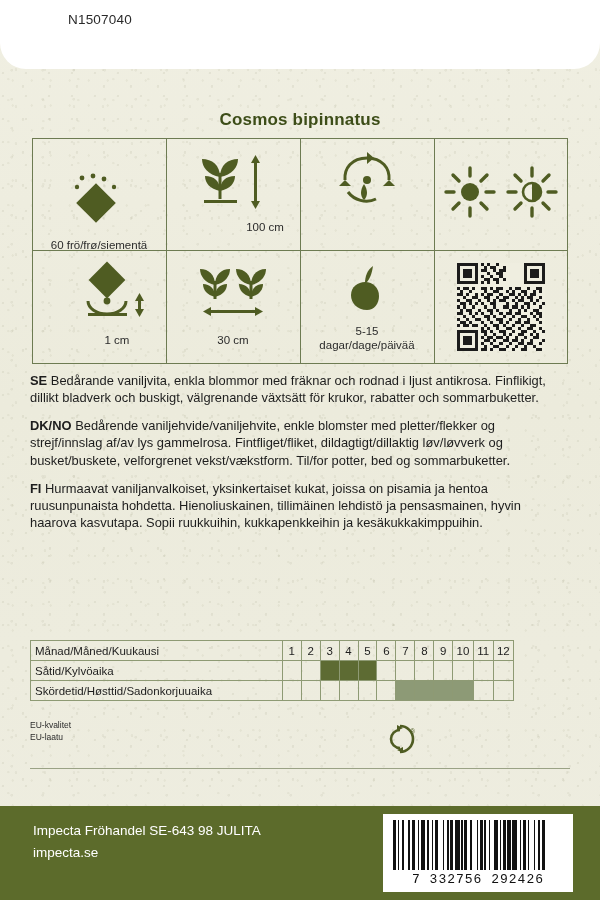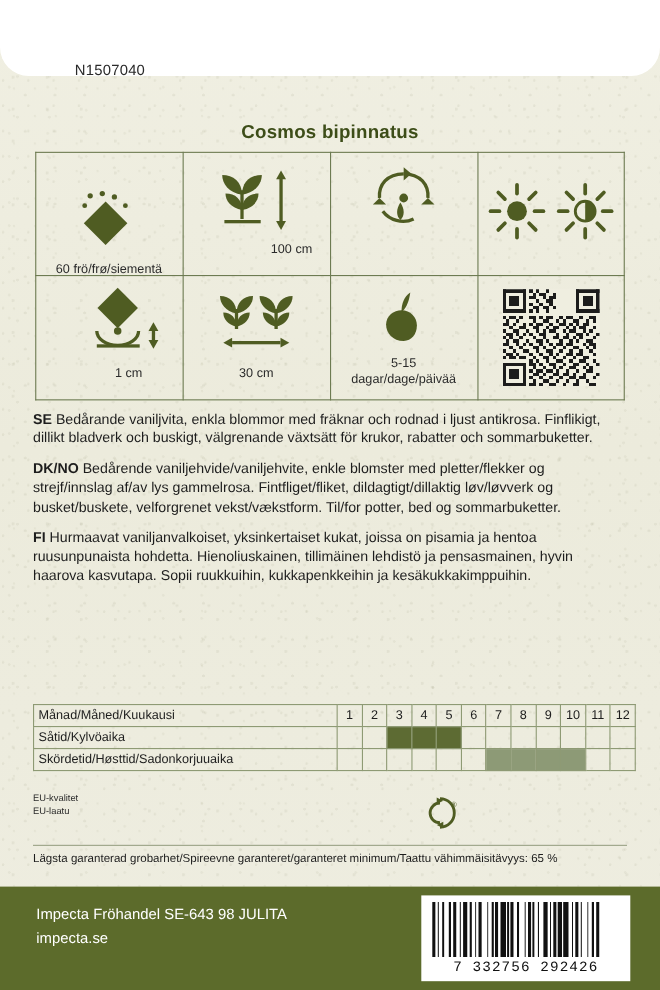--- a/index.html
+++ b/index.html
@@ -28,21 +28,21 @@
     position:absolute;left:0;top:0;width:600px;height:40px;background:#fff;
   }
   .curve{
     position:absolute;top:39px;left:0;width:600px;height:30px;
     background:#fff;
     border-bottom-left-radius:26px;
     border-bottom-right-radius:26px;
   }
   .code{
     position:absolute;left:68px;top:12px;
-    font-size:13.5px;color:#2a2a2a;letter-spacing:.2px;margin-top:44px;
+    font-size:13.5px;color:#2a2a2a;letter-spacing:.2px;
   }
 
   
   .title{
     position:absolute;left:0;top:110px;width:600px;text-align:center;
     font-weight:bold;font-size:17px;color:#3d4d18;letter-spacing:.2px;
   }
 
   
   .grid{
@@ -58,21 +58,21 @@
   
   .body{
     position:absolute;left:30px;top:372px;width:540px;
     font-size:12.9px;line-height:1.33;color:#1d1d1d;
   }
   .para{margin-bottom:11px;}
   .para b{font-weight:bold;}
 
   
   .tbl{
-    position:absolute;left:30px;top:640px;width:548px;
+    position:absolute;left:30px;top:640px;width:484px;
     border-collapse:collapse;font-size:11.5px;
   }
   .tbl td{
     border:1px solid #8e9a74;height:19px;padding:0 4px;color:#1d1d1d;
   }
   .tbl td.m{width:21px;text-align:center;padding:0;}
   .tbl td.lab{text-align:left;}
   .sow{background:#5d6b33;}
   .harv{background:#8d9a76;}
 
@@ -574,21 +574,20 @@
       <g fill="#4f5c22">
         <path d="M17 4 L17 30" stroke="#4f5c22" stroke-width="0"></path>
         <path d="M14 3 L20 6 L14 9 Z"></path>
         <path d="M20 31 L14 28 L20 25 Z"></path>
       </g>
       <text x="27" y="12" font-size="7" fill="#4f5c22" font-family="Liberation Sans, sans-serif">®</text>
     </svg>
   </div>
 
   <div class="rline"></div>
-  <div class="germ">Lägsta garanterad grobarhet/Spireevne garanteret/garanteret minimum/Taattu vähimmäisitävyys: 65 %</div>
 
   <div class="footer"></div>
   <div class="ftxt">
     <div>Impecta Fröhandel SE-643 98 JULITA</div>
     <div>impecta.se</div>
   </div>
 
   <div class="barcodebox">
     <div class="bars" id="bars">
         <i style="width: 3.1px; background: rgb(17, 17, 17);"></i>

